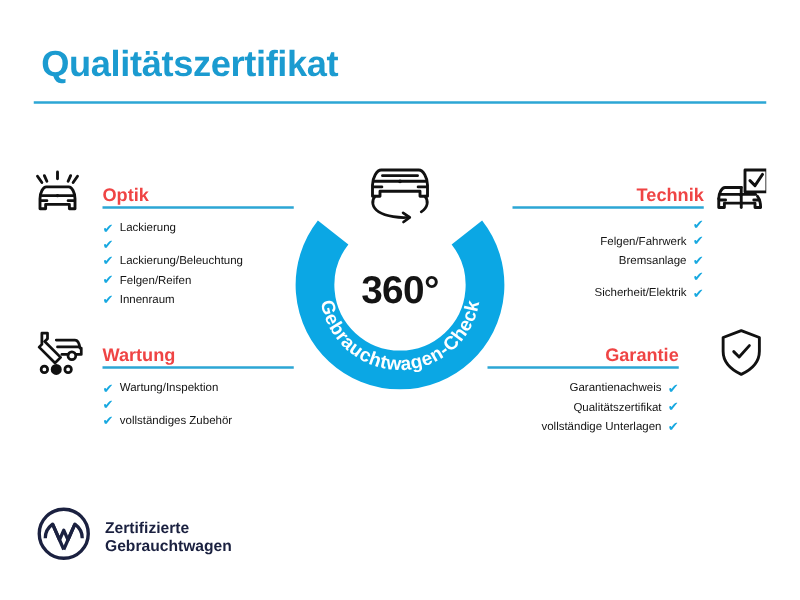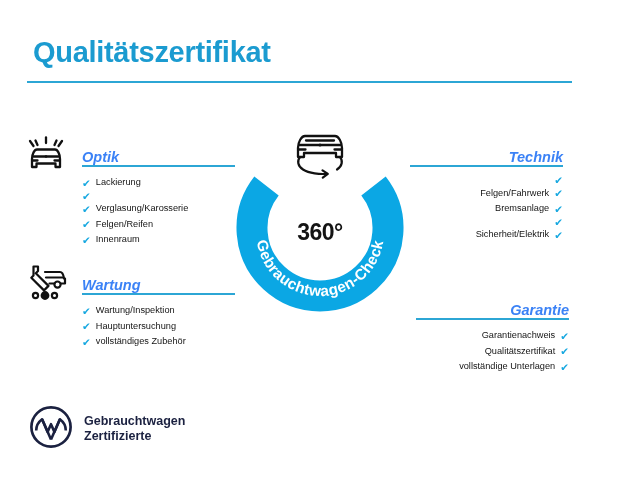--- a/index.html
+++ b/index.html
@@ -10,20 +10,21 @@
   body {
     font-family: "Liberation Sans", sans-serif;
     -webkit-font-smoothing: antialiased;
   }
   #page {
     position: relative;
     width: 572px;
     height: 480px;
     background: #ffffff;
     overflow: hidden;
+    padding-left: 41px;
   }
 
   
   #title {
     position: absolute;
     left: 33px;
     top: 36px;
     font-size: 29px;
     font-weight: bold;
     color: #1b9bd0;
@@ -45,23 +46,22 @@
   }
   .sec-head {
     position: relative;
     height: 26px;
   }
   .sec-title {
     position: absolute;
     bottom: 2px;
     font-size: 14.5px;
     font-weight: bold;
-    color: #3b82f6;
+    color: #ef4444;
     white-space: nowrap;
-    font-style: italic;
   }
   .sec-rule {
     position: absolute;
     height: 2px;
     background: #2ca6d5;
   }
   .items {
     margin: 0;
     padding: 0;
     list-style: none;
@@ -91,21 +91,21 @@
   
   .right .sec-title { right: 0; }
   .right .sec-rule  { left: 0; right: 0; bottom: 0; }
   .right .item      { justify-content: flex-end; }
   .right .check     { margin-left: 5px; order: 2; }
 
   
   #sec-optik    { left: 82px;  top: 141px; width: 153px; }
   #sec-wartung  { left: 82px;  top: 269px; width: 153px; }
   #sec-technik  { left: 410px; top: 141px; width: 153px; }
-  #sec-garantie { left: 416px; top: 269px; width: 153px; margin-top: 25px; }
+  #sec-garantie { left: 390px; top: 269px; width: 153px; }
 
   .sec-list { margin-top: 8px; }
 
   
   .sec-icon {
     position: absolute;
   }
   #icon-optik    { left: 24px;  top: 133px; }
   #icon-wartung  { left: 24px;  top: 261px; }
   #icon-technik  { left: 570px; top: 133px; }
@@ -121,21 +121,21 @@
   }
   #badge-360 {
     position: absolute;
     left: 0;
     top: 0;
     width: 168px;
     height: 168px;
     display: flex;
     align-items: center;
     justify-content: center;
-    font-size: 23px;
+    font-size: 31px;
     font-weight: bold;
     color: #141414;
     letter-spacing: -0.5px;
     pointer-events: none;
     text-align: center;
   }
   #badge-car {
     position: absolute;
     left: 286px;
     top: 124px;
@@ -226,21 +226,21 @@
     <ul class="items sec-list">
       <li class="item">
           <span class="check">✔</span>
           <span>Lackierung</span>
         </li>
       <li class="item">
           <span class="check">✔</span>
         </li>
       <li class="item">
           <span class="check">✔</span>
-          <span>Verglasung/Karosserie</span>
+          <span>Lackierung/Beleuchtung</span>
         </li>
       <li class="item">
           <span class="check">✔</span>
           <span>Felgen/Reifen</span>
         </li>
       <li class="item">
           <span class="check">✔</span>
           <span>Innenraum</span>
         </li>
     </ul>
@@ -251,21 +251,20 @@
       <div class="sec-title">Wartung</div>
       <div class="sec-rule"></div>
     </div>
     <ul class="items sec-list">
       <li class="item">
           <span class="check">✔</span>
           <span>Wartung/Inspektion</span>
         </li>
       <li class="item">
           <span class="check">✔</span>
-          <span>Hauptuntersuchung</span>
         </li>
       <li class="item">
           <span class="check">✔</span>
           <span>vollständiges Zubehör</span>
         </li>
     </ul>
   </div>
 
   <div class="section right" id="sec-technik">
     <div class="sec-head">
@@ -347,18 +346,18 @@
   <div id="footer">
     <div id="vw-mark">
       <svg width="44" height="44" viewBox="0 0 44 44" fill="none">
         <circle cx="22" cy="22" r="19.6" stroke="#1b2140" stroke-width="2.7" fill="none"></circle>
         <path d="M22 34.6 L16.3 21.6 L13.1 14.3 C9.3 17.1 7.2 21.2 7.2 25.5" stroke="#1b2140" stroke-width="2.6" fill="none" stroke-linejoin="round"></path>
         <path d="M22 34.6 L27.7 21.6 L30.9 14.3 C34.7 17.1 36.8 21.2 36.8 25.5" stroke="#1b2140" stroke-width="2.6" fill="none" stroke-linejoin="round"></path>
         <path d="M13.1 14.3 L18.6 26.9 L22 19.2 L25.4 26.9 L30.9 14.3" stroke="#1b2140" stroke-width="2.6" fill="none" stroke-linejoin="round"></path>
       </svg>
     </div>
     <div id="footer-text">
+      <div>Zertifizierte</div>
       <div>Gebrauchtwagen</div>
-      <div>Zertifizierte</div>
     </div>
   </div>
 
 </div>
 
 </body></html>

